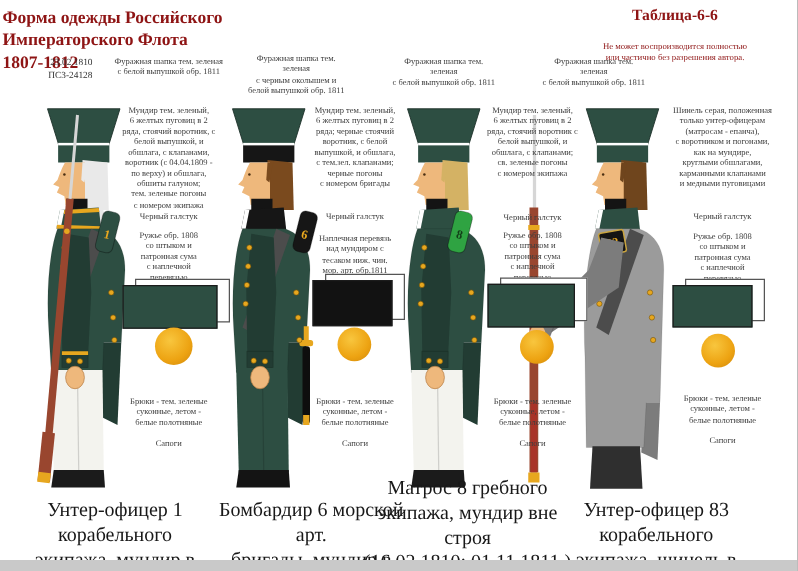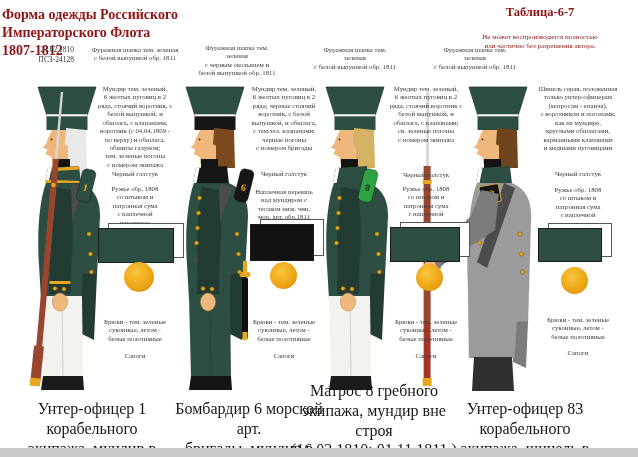--- a/index.html
+++ b/index.html
@@ -23,21 +23,21 @@
 </head>
 <body>
 
 <div class="plate">
 
   <div class="abs title red" style="left: 2px; top: 6px; width: 192px; color: rgb(142, 20, 20);">Форма одежды Российского
 Императорского Флота
 1807-1812</div>
   <div class="abs law" style="left:10px;top:45px;width:64px;">23.02.1810
 ПСЗ-24128</div>
-  <div class="abs tableno red" style="left: 450px; top: 5px; width: 180px; color: rgb(142, 20, 20);">Таблица-6-7</div>
+  <div class="abs tableno red" style="left: 450px; top: 5px; width: 180px; color: rgb(142, 20, 20);">Таблица-6-6</div>
   <div class="abs disc red" style="left: 450px; top: 33px; width: 180px; color: rgb(142, 20, 20);">Не может воспроизводится полностью
 или частично без разрешения автора.</div>
 
   <div class="abs note" style="left:85px;top:46px;width:100px;">Фуражная шапка тем. зеленая
 с белой выпушкой обр. 1811</div>
   <div class="abs note" style="left:195px;top:44px;width:84px;">Фуражная шапка тем. зеленая
 с черным околышем и
 белой выпушкой обр. 1811</div>
   <div class="abs note" style="left:313px;top:46px;width:84px;">Фуражная шапка тем. зеленая
 с белой выпушкой обр. 1811</div>

